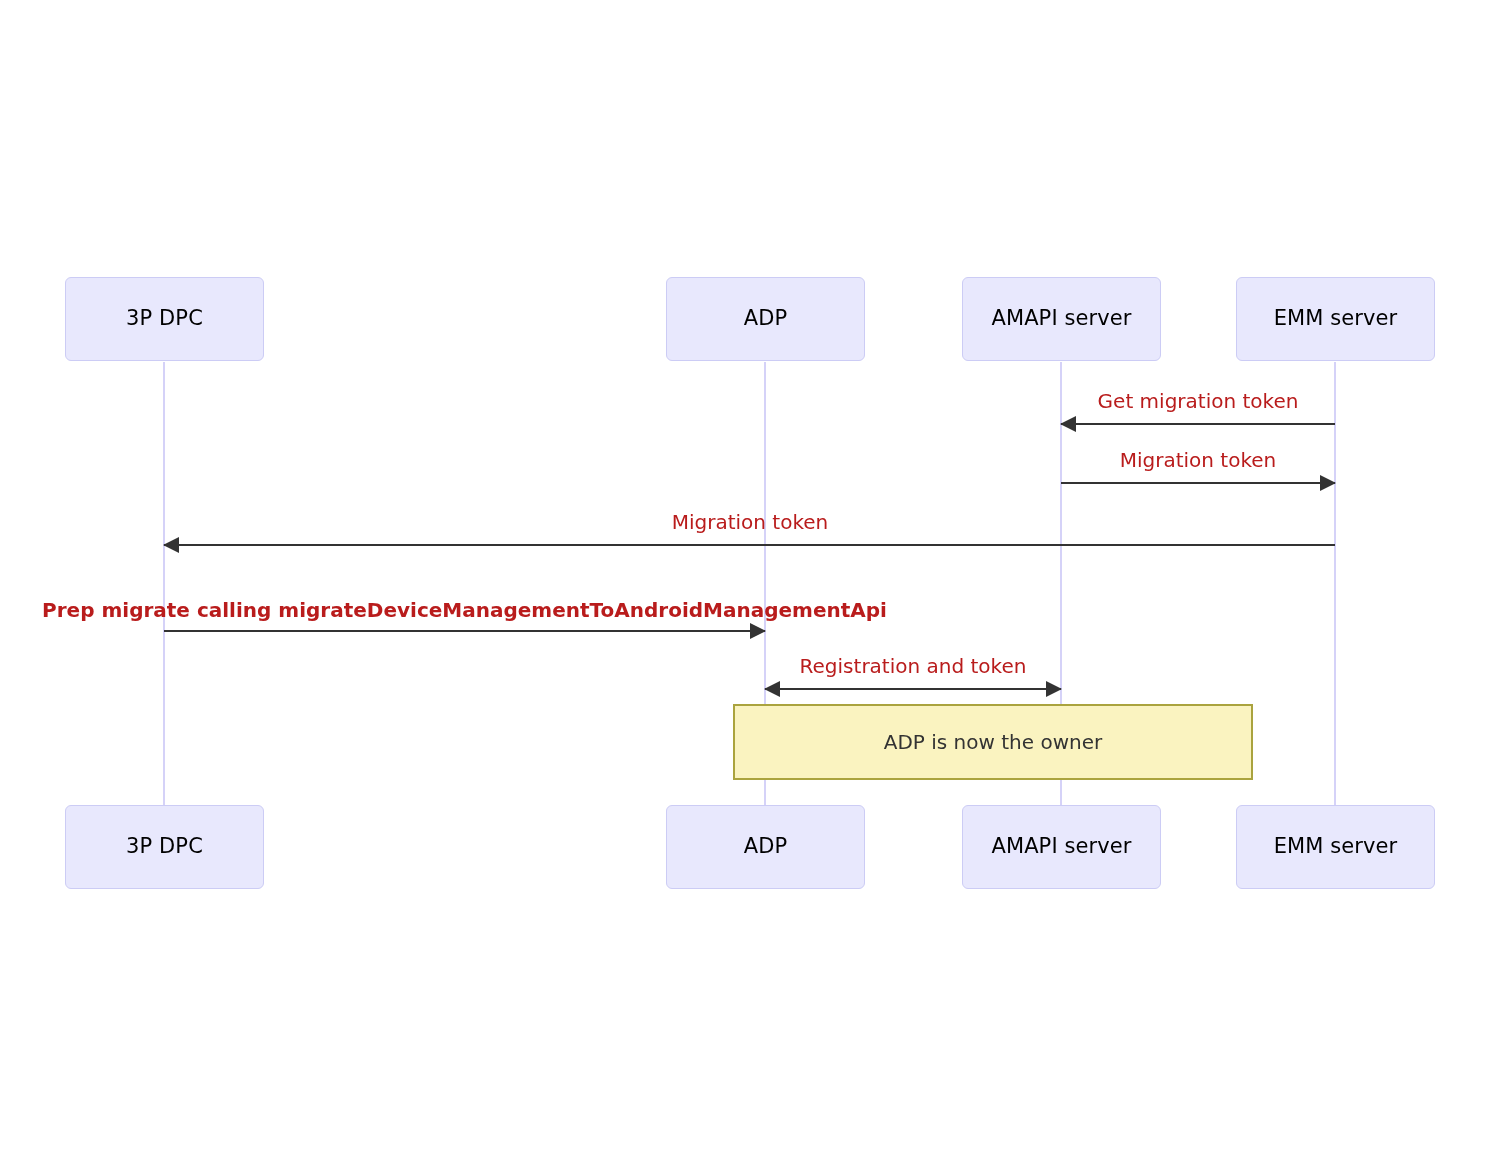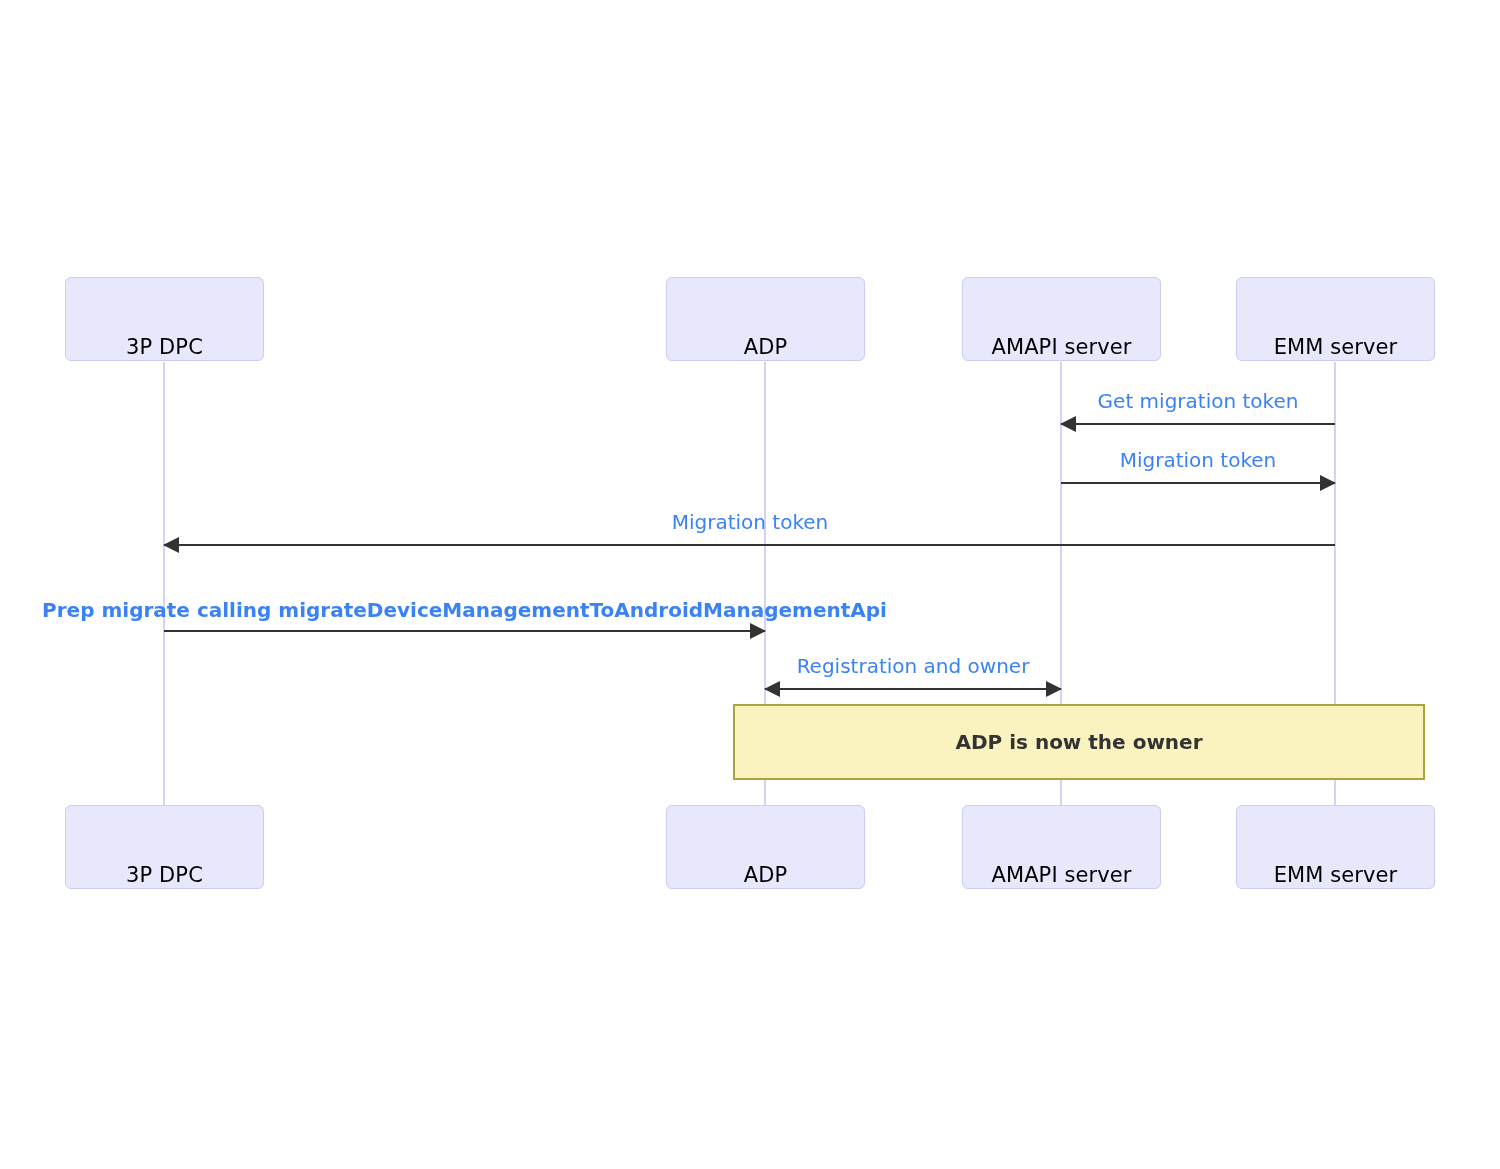--- a/index.html
+++ b/index.html
@@ -26,21 +26,21 @@
   }
 
   
   .participant {
     position: absolute;
     box-sizing: border-box;
     background: #e8e8fd;
     border: 1px solid #ccccf5;
     border-radius: 6px;
     display: flex;
-    align-items: flex-end;
+    align-items: center;
     justify-content: center;
     color: #000000;
     font-size: 21px;
     line-height: 1.2;
     letter-spacing: 0.1px;
   }
 
   
   .message {
     position: absolute;
@@ -70,21 +70,21 @@
     left: -1px;
     border-right: 16px solid #333333;
   }
   .msg-label {
     position: absolute;
     left: 50%;
     transform: translateX(-50%);
     bottom: 8px;
     white-space: nowrap;
     text-align: center;
-    color: #3b82f6;
+    color: #b91c1c;
     font-size: 20px;
     line-height: 1.28;
   }
   .msg-label.two-line {
     bottom: 6px;
     font-weight: bold;
   }
 
   
   .note {
@@ -149,24 +149,24 @@
     <div class="msg-label two-line">
       <span>Prep migrate calling</span>
       <span>migrateDeviceManagementToAndroidManagementApi</span>
     </div>
   </div>
 
   <div class="message" style="left:765px; top:688px; width:296px;">
     <div class="msg-line"></div>
     <div class="arrowhead left"></div>
     <div class="arrowhead right"></div>
-    <div class="msg-label">Registration and owner</div>
+    <div class="msg-label">Registration and token</div>
   </div>
 
-  <div class="note" style="left:733px; top:704px; width:692px; height:76px;font-weight:bold;">
+  <div class="note" style="left:733px; top:704px; width:520px; height:76px;">
     <div class="note-text">
       <span>ADP is now the owner</span>
     </div>
   </div>
 
   <div class="participant" style="left:65px; top:805px; width:199px; height:84px;">
     <span>3P DPC</span>
   </div>
   <div class="participant" style="left:666px; top:805px; width:199px; height:84px;">
     <span>ADP</span>

